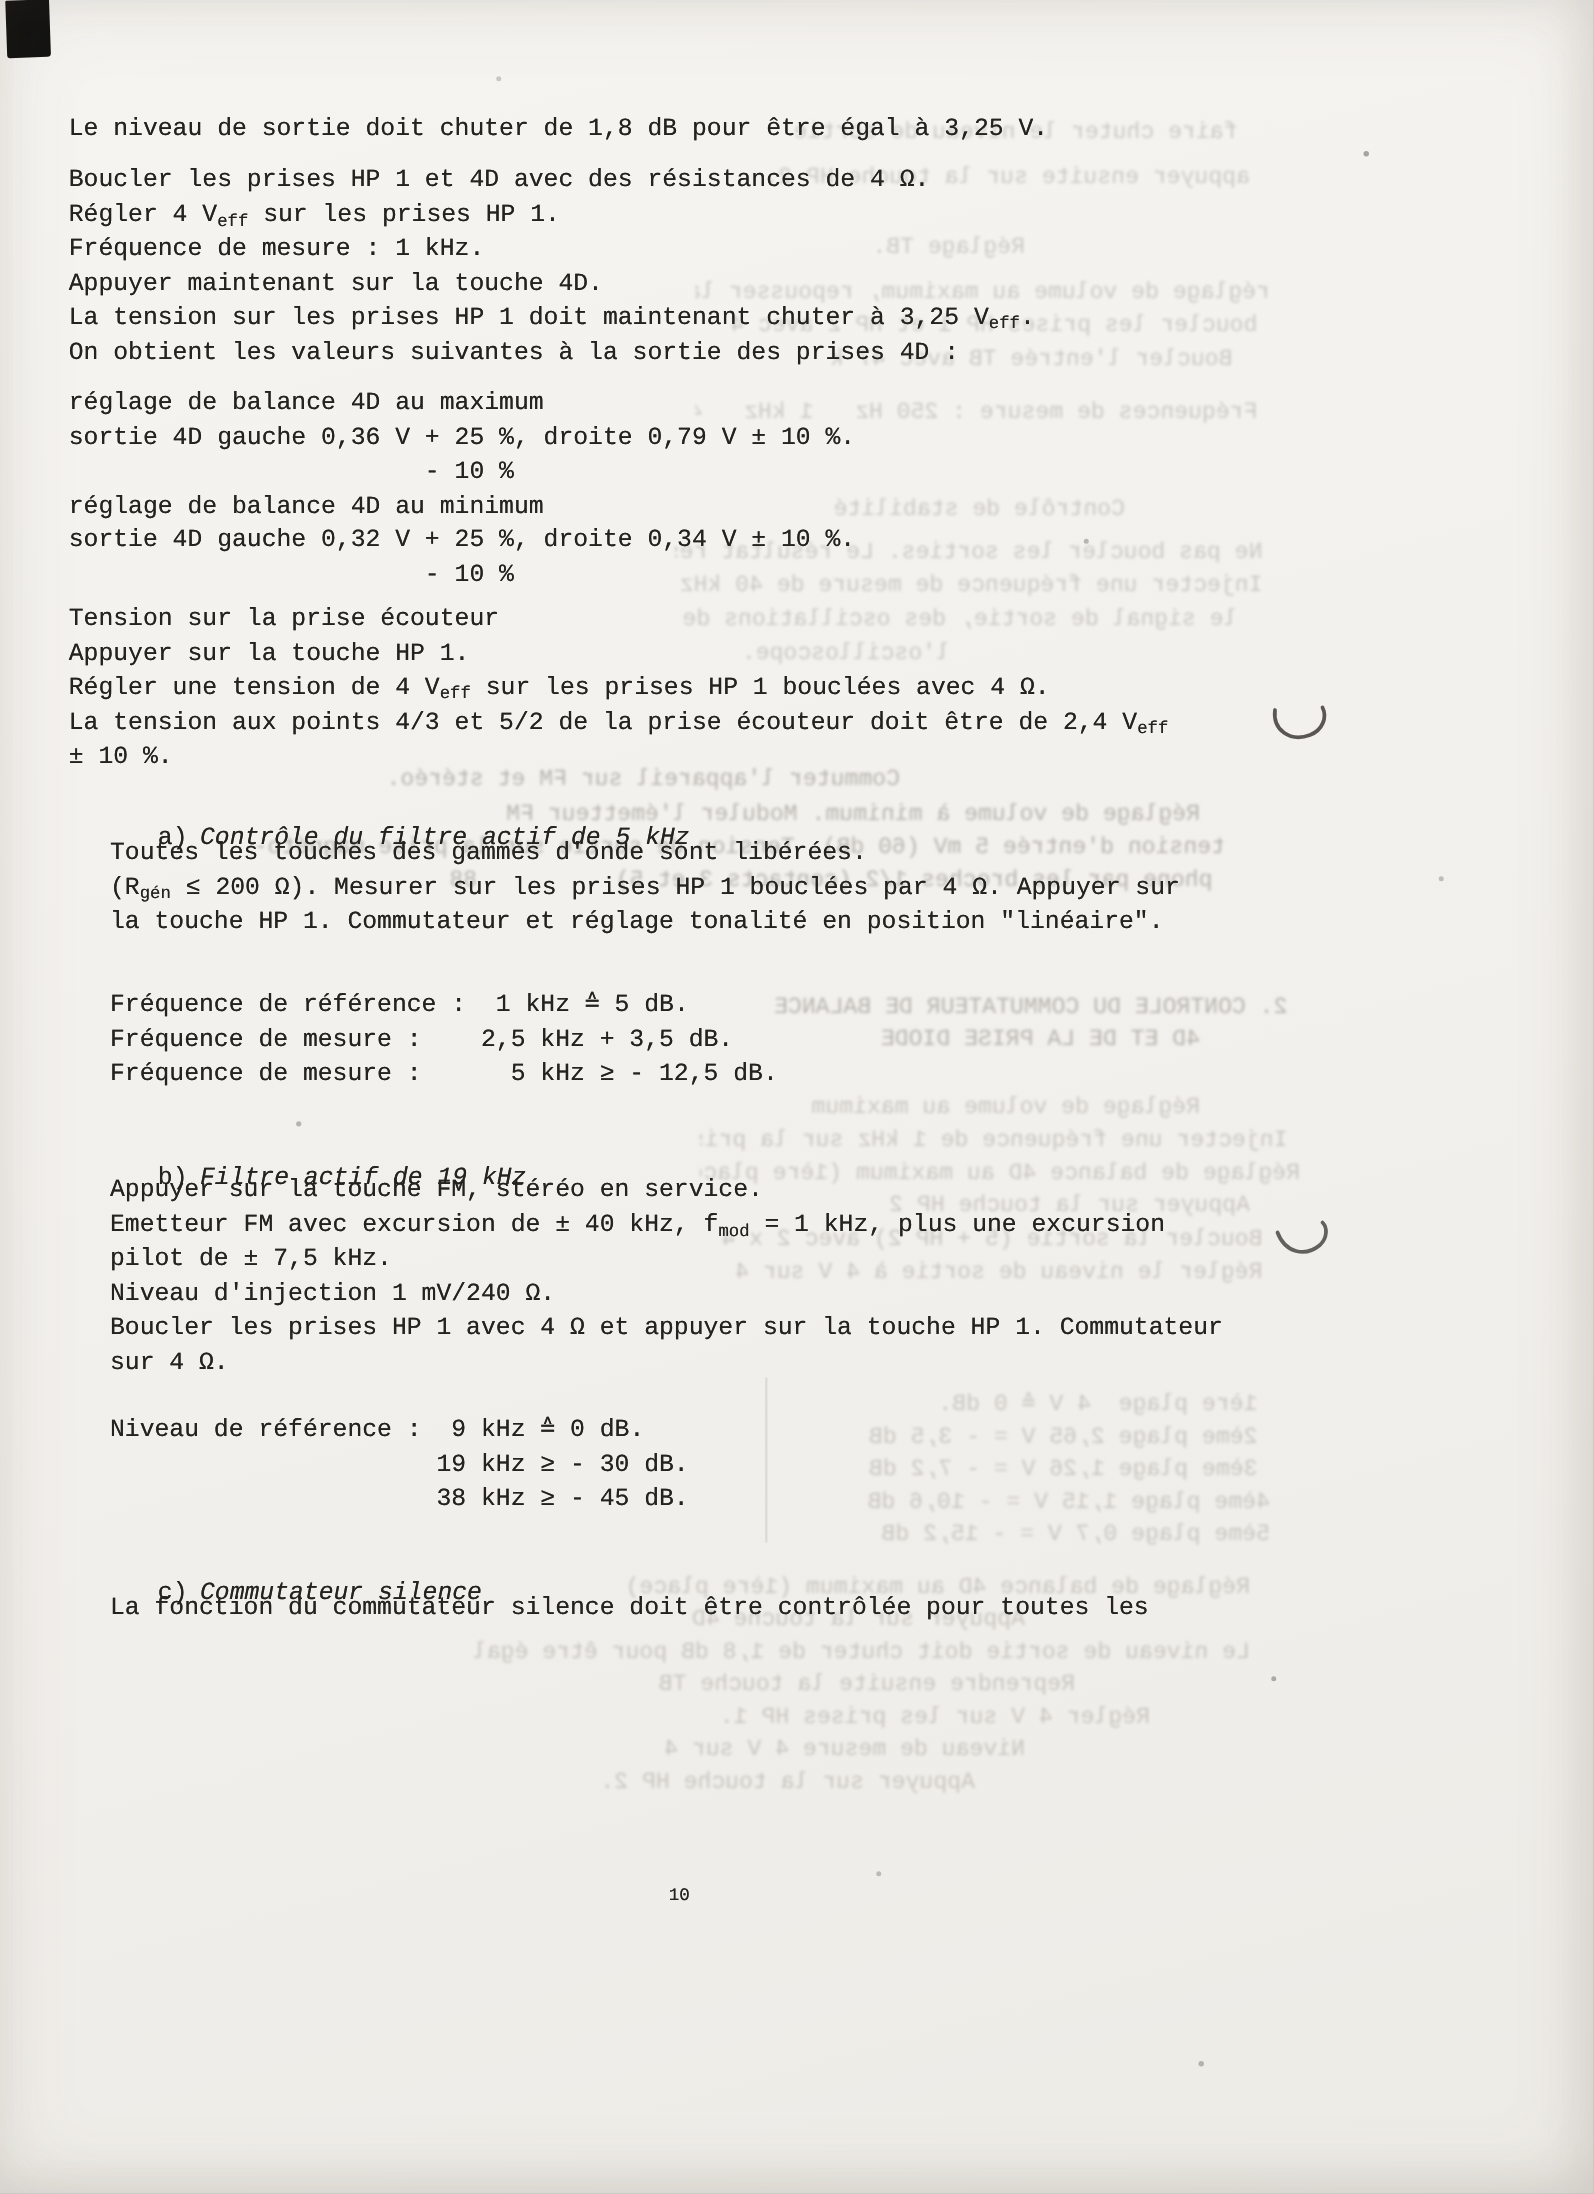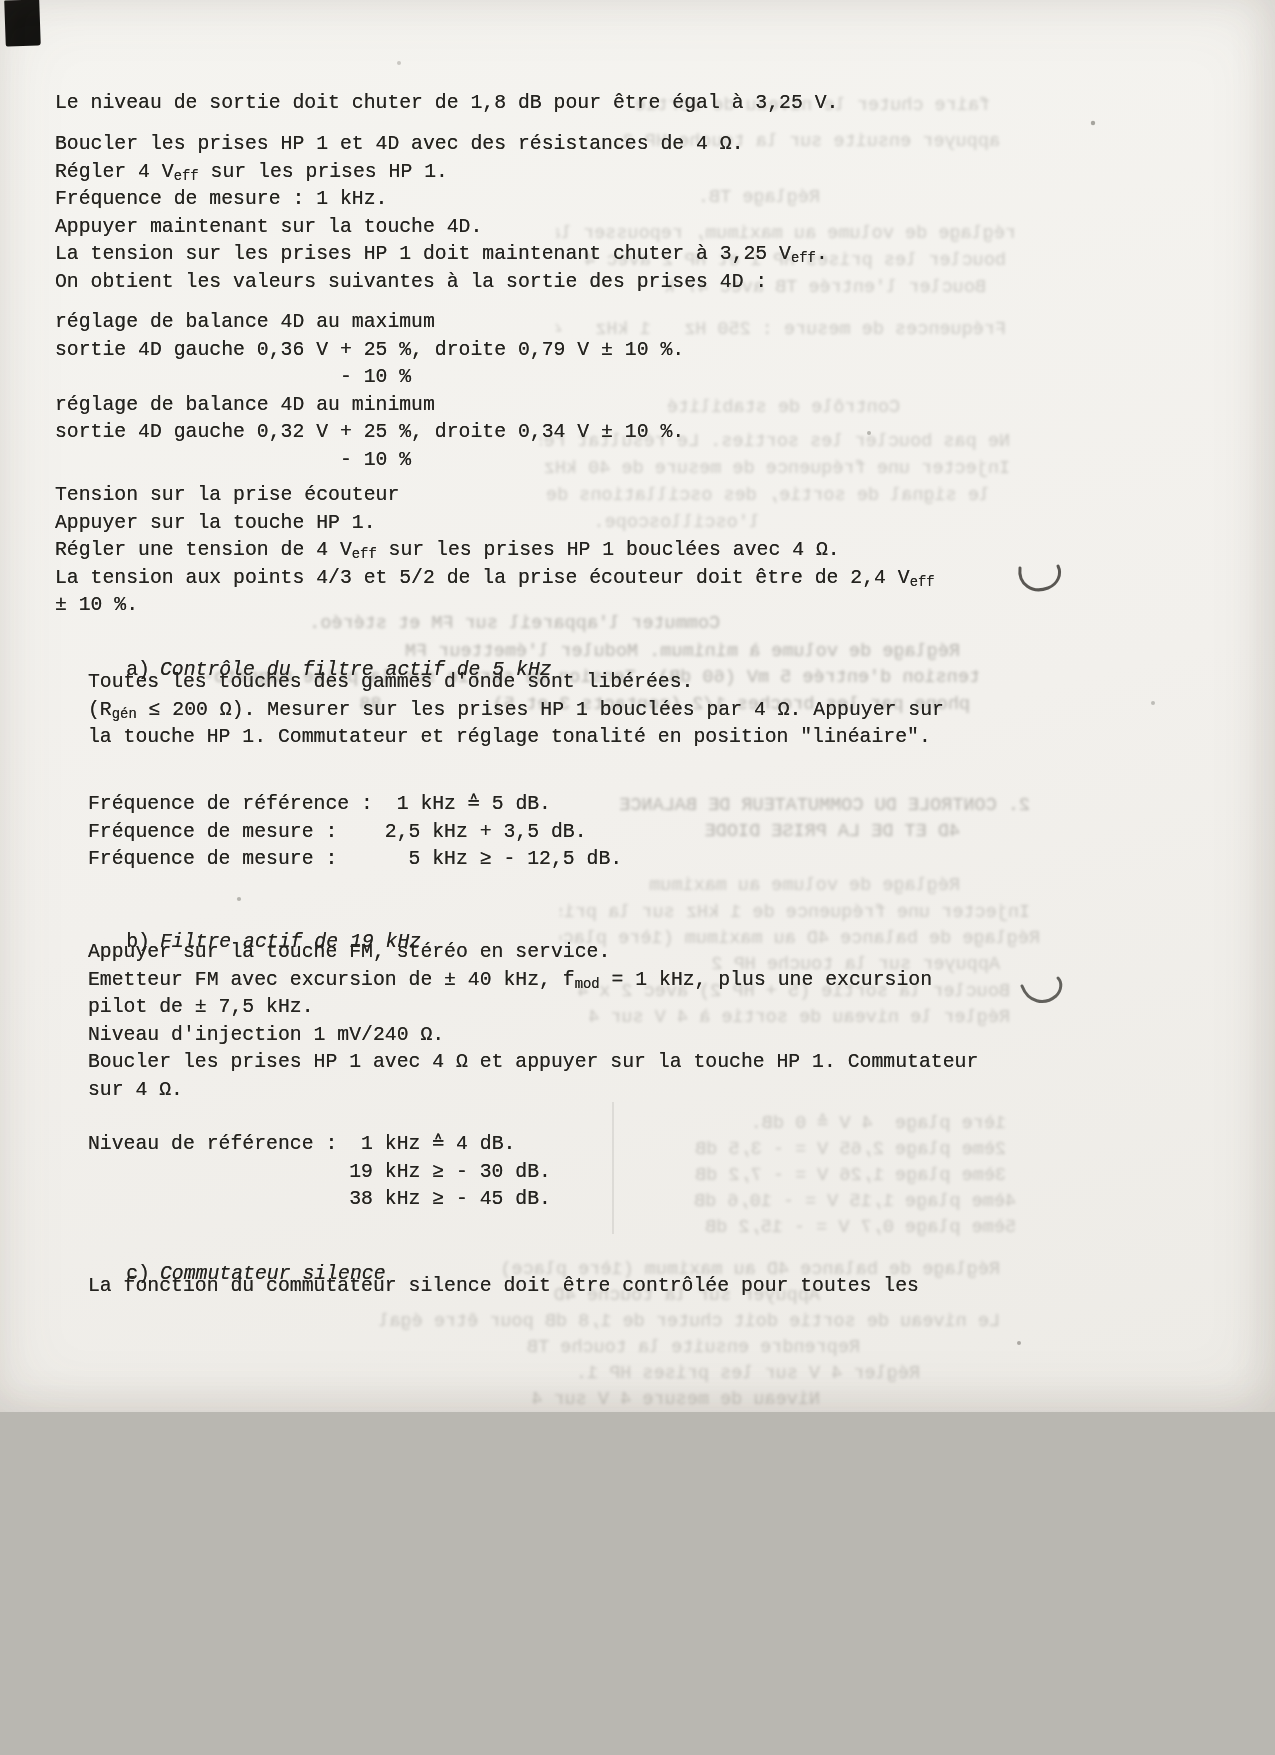--- a/index.html
+++ b/index.html
@@ -1,39 +1,39 @@
 <!DOCTYPE html>
 <html><head>
 <meta charset="utf-8">
 <style>
   html,body{margin:0;padding:0;background:#b9b7b1;}
   .page{
     position:relative;
-    width:1275px;height:1412px;
+    width:1275px;height:1755px;
     margin:0 auto;
     background:linear-gradient(165deg,#f5f4f0 0%,#f2f0ec 55%,#edebe6 100%);
     overflow:hidden;
     font-family:"Liberation Mono","DejaVu Sans Mono",monospace;
     color:#24231f;
   }
   .page::after{
     content:'';position:absolute;inset:0;pointer-events:none;
     box-shadow:inset 0 0 70px rgba(95,90,75,.10),
                inset -16px 0 34px rgba(95,90,75,.07),
                inset 0 -16px 34px rgba(95,90,75,.06);
   }
   .blk{position:absolute;}
   .ln{
     white-space:pre;
     font-size:19.8px;line-height:27.5px;
     text-shadow:0 0 .5px rgba(36,35,31,.8);
   }
   sub{font-size:.7em;vertical-align:-0.25em;line-height:0;}
   .ht{margin-left:10px;font-style:italic;}
-  .pagenum{font-size:24px;line-height:27.5px;text-shadow:0 0 .5px rgba(36,35,31,.8);}
+  .pagenum{font-size:14px;line-height:27.5px;text-shadow:0 0 .5px rgba(36,35,31,.8);}
 
   
   .bleed{
     position:absolute;transform:scaleX(-1);
     filter:blur(1.4px);
     font-size:18.5px;line-height:24px;height:25px;overflow:hidden;
     white-space:pre;color:#55524a;opacity:.26;pointer-events:none;
   }
   .b-dark{opacity:.38;}
 
@@ -165,21 +165,21 @@
   <div class="blk" style="top:939px;left:88px">
     <div class="ln">Appuyer sur la touche FM, stéréo en service.</div>
     <div class="ln">Emetteur FM avec excursion de ± 40 kHz, f<sub>mod</sub> = 1 kHz, plus une excursion</div>
     <div class="ln">pilot de ± 7,5 kHz.</div>
     <div class="ln">Niveau d'injection 1 mV/240 Ω.</div>
     <div class="ln">Boucler les prises HP 1 avec 4 Ω et appuyer sur la touche HP 1. Commutateur</div>
     <div class="ln">sur 4 Ω.</div>
   </div>
 
   <div class="blk" style="top:1131px;left:88px">
-    <div class="ln">Niveau de référence :  1 kHz ≙ 4 dB.</div>
+    <div class="ln">Niveau de référence :  9 kHz ≙ 0 dB.</div>
     <div class="ln">                      19 kHz ≥ - 30 dB.</div>
     <div class="ln">                      38 kHz ≥ - 45 dB.</div>
   </div>
 
   <div class="blk" style="top:1233px;left:55px">
     <div class="ln">
       <span>c)</span><span class="ht">Commutateur silence</span>
     </div>
   </div>
 

